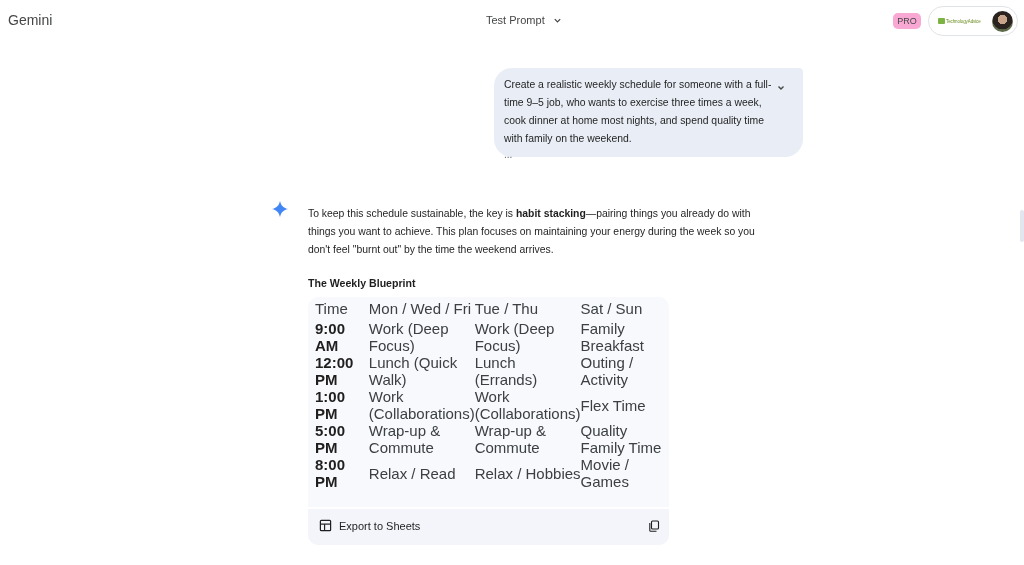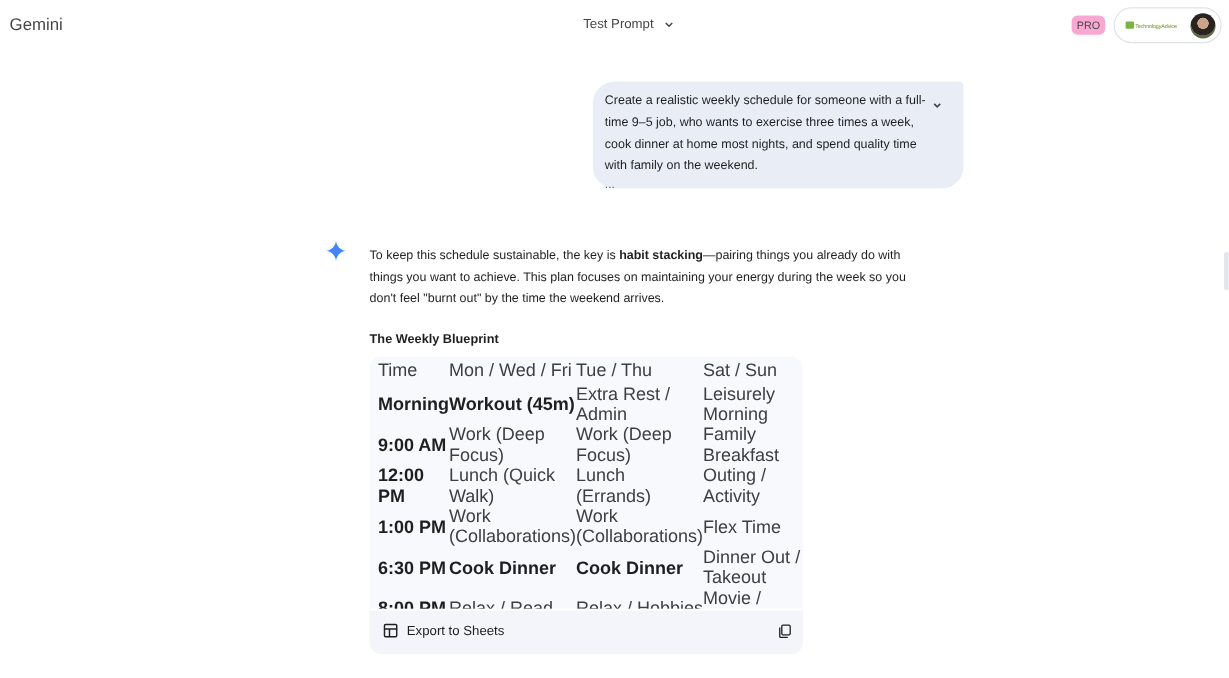--- a/index.html
+++ b/index.html
@@ -85,48 +85,42 @@
     <thead>
       <tr>
         <th class="c0">Time</th>
         <th class="c1">Mon / Wed / Fri</th>
         <th class="c2">Tue / Thu</th>
         <th class="c3">Sat / Sun</th>
       </tr>
     </thead>
     <tbody>
       <tr>
-        <td class="time">Morning</td>
-        <td class="bold">Workout (45m)</td>
-        <td>Extra Rest / Admin</td>
-        <td>Leisurely Morning</td>
-      </tr>
-      <tr>
         <td class="time">9:00 AM</td>
         <td>Work (Deep Focus)</td>
         <td>Work (Deep Focus)</td>
         <td>Family Breakfast</td>
       </tr>
       <tr>
         <td class="time">12:00 PM</td>
         <td>Lunch (Quick Walk)</td>
         <td>Lunch (Errands)</td>
         <td>Outing / Activity</td>
       </tr>
       <tr>
         <td class="time">1:00 PM</td>
         <td>Work (Collaborations)</td>
         <td>Work (Collaborations)</td>
         <td>Flex Time</td>
       </tr>
       <tr>
-        <td class="time">6:30 PM</td>
-        <td class="bold">Cook Dinner</td>
-        <td class="bold">Cook Dinner</td>
-        <td>Dinner Out / Takeout</td>
+        <td class="time">5:00 PM</td>
+        <td>Wrap-up &amp; Commute</td>
+        <td>Wrap-up &amp; Commute</td>
+        <td>Quality Family Time</td>
       </tr>
       <tr>
         <td class="time">8:00 PM</td>
         <td>Relax / Read</td>
         <td>Relax / Hobbies</td>
         <td>Movie / Games</td>
       </tr>
     </tbody>
   </table>
 

